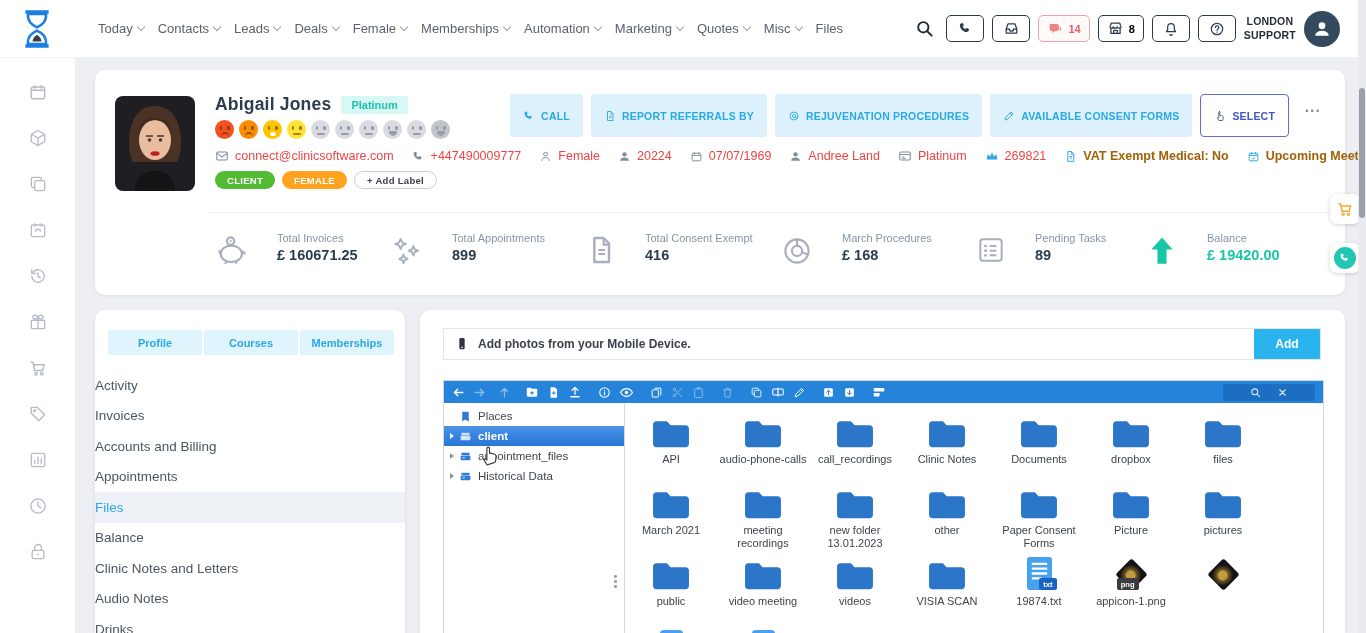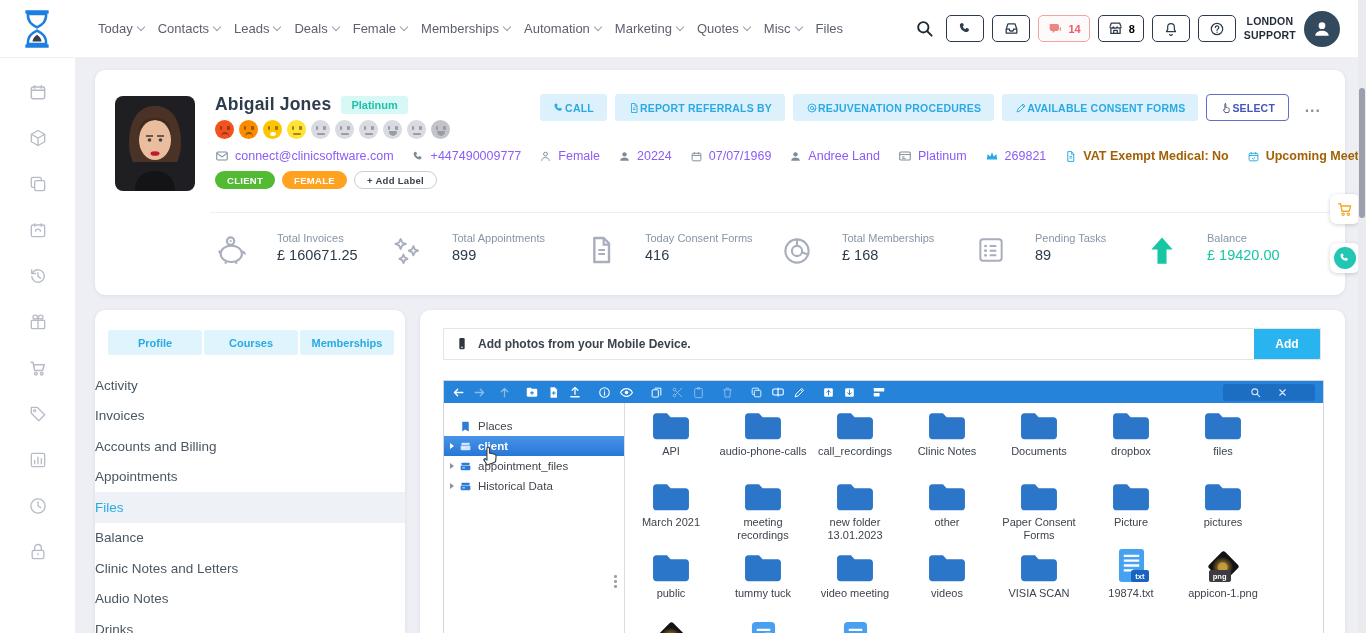--- a/index.html
+++ b/index.html
@@ -36,39 +36,39 @@
 .face .m{position:absolute;bottom:4px;left:5.5px;width:8px;height:2.2px;background:rgba(70,45,20,.5);border-radius:1px}
 .face.frown .m{height:5px;background:none;border-top:2px solid rgba(70,45,20,.6);border-radius:50% 50% 0 0/100% 100% 0 0;bottom:2.5px}
 .face.smile .m{height:5px;background:none;border-bottom:2px solid rgba(95,95,100,.75);border-radius:0 0 50% 50%/0 0 100% 100%;bottom:3.5px}
 .face.open .m{width:6px;height:4.5px;background:#fff;border-radius:50%;left:6.5px;bottom:3px}
 .face.gy .e{background:#9a9da4}
 .face.gy .m,.face.gy.frown .m{background-color:#9a9da4;border-color:#9a9da4}
 .face.gy .m{background:#9a9da4}
 .c0{background:#f4511e}.c1{background:#fb8c00}.c2{background:#fdc500}.c3{background:#ffe234}
 .c4,.c5,.c6,.c7,.c8{background:#dadbe0}.c9{background:#c2c4c9}
 .details{position:absolute;left:120px;top:79px;display:flex;align-items:center;gap:18px;white-space:nowrap}
-.det{display:flex;align-items:center;gap:6px;font-size:12.5px;color:#8b5cf6}
+.det{display:flex;align-items:center;gap:6px;font-size:12.5px;color:#ef4444}
 .det .ic{color:#7e8c99}
 .det.lnk{color:#a16207;font-weight:bold;cursor:pointer}
 .det.lnk .ic{color:#2aa9e2}
 .det .blue{color:#2aa9e2}
 .tags{position:absolute;left:120px;top:101px;display:flex;align-items:center;gap:7px}
 .pill{height:18px;padding:0 12px;border-radius:10px;font-size:9.5px;font-weight:bold;color:#fff;display:flex;align-items:center;letter-spacing:.3px}
 .pill.green{background:#52bb33}.pill.orange{background:#ffa21f}
 .pill.add{background:#fff;border:1px solid #c9ced6;color:#38414d;cursor:pointer}
 .actions{position:absolute;right:56px;top:24px;display:flex;align-items:center;gap:8px}
-.abtn{height:27px;padding:0 13px;border-radius:3px;background:#ddf1fc;border:none;color:#2aa9e2;font-family:inherit;font-size:10.5px;font-weight:bold;display:flex;align-items:center;cursor:pointer;letter-spacing:.2px;white-space:nowrap}
+.abtn{height:43px;padding:0 13px;border-radius:3px;background:#ddf1fc;border:none;color:#2aa9e2;font-family:inherit;font-size:10.5px;font-weight:bold;display:flex;align-items:center;gap:6px;cursor:pointer;letter-spacing:.2px;white-space:nowrap}
 .abtn.outline{background:#fff;border:1px solid #5e6fc8;color:#4456bd;border-radius:4px}
 .abtn.outline .ic{color:#3c4a66}
 .morebtn{position:absolute;right:24px;top:28px;border:none;background:none;color:#8b93a1;font-size:16px;font-weight:bold;cursor:pointer;letter-spacing:1px}
 .divider{position:absolute;left:115px;top:142px;width:1215px;height:1px;background:#eceff3}
 .stat{position:absolute;top:162px;display:flex;align-items:flex-start;gap:28px}
 .stat .ic{color:#a9aebd;margin-top:2px}
 .stat .sl{display:block;font-size:11px;color:#8795a5;margin-bottom:3px}
-.stat .sv{display:block;font-size:14.5px;font-weight:normal;color:#2c3b4a}
+.stat .sv{display:block;font-size:14.5px;font-weight:bold;color:#2c3b4a}
 .stat.teal .sv{color:#17c6a3}
 .stat.teal .ic{color:#17c6a3}
 
 .menucard{left:95px;top:310px;width:310px;height:323px;border-radius:10px 10px 0 0}
 .tabs{position:absolute;left:13px;top:20px;display:flex;gap:2px}
 .tab{width:94px;height:25px;background:#dff4fd;color:#2aa9e2;font-size:11px;font-weight:bold;border:none;border-radius:3px;cursor:pointer;font-family:inherit}
 .mlist{position:absolute;left:0;top:60px;width:100%}
 .mitem{height:30.5px;display:flex;align-items:center;font-size:13.5px;color:#4a5763;cursor:pointer}
 .mitem.active{background:#eef1f6;color:#2aa9e2}
 
@@ -76,32 +76,32 @@
 .mobilebar{position:absolute;left:23px;top:18px;width:878px;height:32px;border:1px solid #e2e6ea;border-radius:0;display:flex;align-items:center;padding-left:10px;overflow:hidden}
 .mobilebar .txt{font-size:12px;font-weight:bold;color:#3a424e;margin-left:8px}
 .addbtn{margin-left:auto;width:66px;height:32px;background:#29b4f0;color:#fff;border:none;font-family:inherit;font-size:12px;font-weight:bold;border-radius:0 3px 3px 0;cursor:pointer}
 
 .fm{position:absolute;left:23px;top:70px;width:881px;height:253px;border:1px solid #cfd6dc;border-bottom:none;background:#fff;overflow:hidden}
 .fm-toolbar{height:22px;background:#2583da;display:flex;align-items:center;gap:8px;padding:0 8px}
 .tb{display:flex;align-items:center;color:#fff;cursor:pointer}
 .tb.dim{opacity:.45}
 .fm-search{margin-left:auto;width:92px;height:17px;background:#1b6ec2;border-radius:3px;display:flex;align-items:center;justify-content:center;gap:16px;color:#dce9f8;cursor:pointer}
 .fm-body{display:flex;height:230px}
-.fm-tree{width:181px;border-right:1px solid #d8dce0;padding-top:13px;position:relative;flex:none}
+.fm-tree{width:181px;border-right:1px solid #d8dce0;padding-top:3px;position:relative;flex:none}
 .trow{height:20px;display:flex;align-items:center;padding-left:6px;font-size:11.5px;color:#41464c;cursor:pointer;white-space:nowrap}
 .trow .tri{width:0;height:0;border-left:4px solid #8d939b;border-top:3.5px solid transparent;border-bottom:3.5px solid transparent;margin-right:5px;flex:none}
 .trow .notri{width:9px;flex:none}
 .trow .ic{color:#2e7cd6;margin-right:6px}
 .trow.sel{background:linear-gradient(#4a94e8,#2677d6);color:#fff;font-weight:bold}
 .trow.sel .tri{border-left-color:#fff}
 .trow.sel .ic{color:#cfe3ff}
 .grip{position:absolute;left:170px;top:172px;display:flex;flex-direction:column;gap:2.5px}
 .grip i{width:2.5px;height:2.5px;border-radius:50%;background:#9aa0a8}
 .hand{position:absolute;left:36px;top:40px;z-index:3}
-.fm-grid{flex:1;display:flex;flex-wrap:wrap;align-content:flex-start;padding-top:0;overflow:hidden}
+.fm-grid{flex:1;display:flex;flex-wrap:wrap;align-content:flex-start;padding-top:8px;overflow:hidden}
 .fitem{width:92px;height:71px;display:flex;flex-direction:column;align-items:center;cursor:pointer}
 .fic{height:38px;display:flex;align-items:flex-end;justify-content:flex-end;position:relative}
 .flabel{margin-top:4px;font-size:11px;line-height:12.5px;color:#3d444c;text-align:center;max-width:88px;word-wrap:break-word}
 .fbadge{position:absolute;right:-4px;bottom:1px;background:#1b63c0;color:#fff;font-size:7.5px;font-weight:bold;padding:1.5px 4px;border-radius:2px}
 .fbadge.dark{background:#3c3c40;right:4px}
 .dmnd{width:23px;height:23px;background:#131316;border-radius:3px;transform:rotate(45deg);margin-bottom:5px;background-image:radial-gradient(circle at 50% 55%,#c49a3f 0 24%,#6b5420 34%,#131316 62%)}
 
 .fab{position:absolute;right:6px;width:30px;height:30px;background:#fff;border-radius:7px;box-shadow:0 1px 4px rgba(0,0,0,.18);display:flex;align-items:center;justify-content:center;cursor:pointer;z-index:6}
 .fab .circ{width:22px;height:22px;border-radius:50%;background:#23c6b2;display:flex;align-items:center;justify-content:center}
 .sb-track{position:absolute;right:0;top:0;width:8px;height:633px;background:#e9ebef;z-index:7}
@@ -670,30 +670,30 @@
     <div>
         <span class="sl">Total Appointments</span>
         <b class="sv">899</b>
       </div>
   </div>
   <div class="stat" style="left:490px">
     <svg class="ic" width="32" height="32">
         <use href="#s-doc"></use>
       </svg>
     <div>
-        <span class="sl">Today Consent Forms</span>
+        <span class="sl">Total Consent Exempt</span>
         <b class="sv">416</b>
       </div>
   </div>
   <div class="stat" style="left:685px">
     <svg class="ic" width="34" height="34">
         <use href="#s-donut"></use>
       </svg>
     <div>
-        <span class="sl">Total Memberships</span>
+        <span class="sl">March Procedures</span>
         <b class="sv">£ 168</b>
       </div>
   </div>
   <div class="stat" style="left:880px">
     <svg class="ic" width="32" height="32">
         <use href="#s-tasklist"></use>
       </svg>
     <div>
         <span class="sl">Pending Tasks</span>
         <b class="sv">89</b>
@@ -991,28 +991,20 @@
             </span>
             <span class="flabel">pictures</span>
           </div>
         <div class="fitem">
             <span class="fic">
               <svg width="40" height="31">
                 <use href="#s-folderfill"></use>
               </svg>
             </span>
             <span class="flabel">public</span>
-          </div>
-        <div class="fitem">
-            <span class="fic">
-              <svg width="40" height="31">
-                <use href="#s-folderfill"></use>
-              </svg>
-            </span>
-            <span class="flabel">tummy tuck</span>
           </div>
         <div class="fitem">
             <span class="fic">
               <svg width="40" height="31">
                 <use href="#s-folderfill"></use>
               </svg>
             </span>
             <span class="flabel">video meeting</span>
           </div>
         <div class="fitem">

